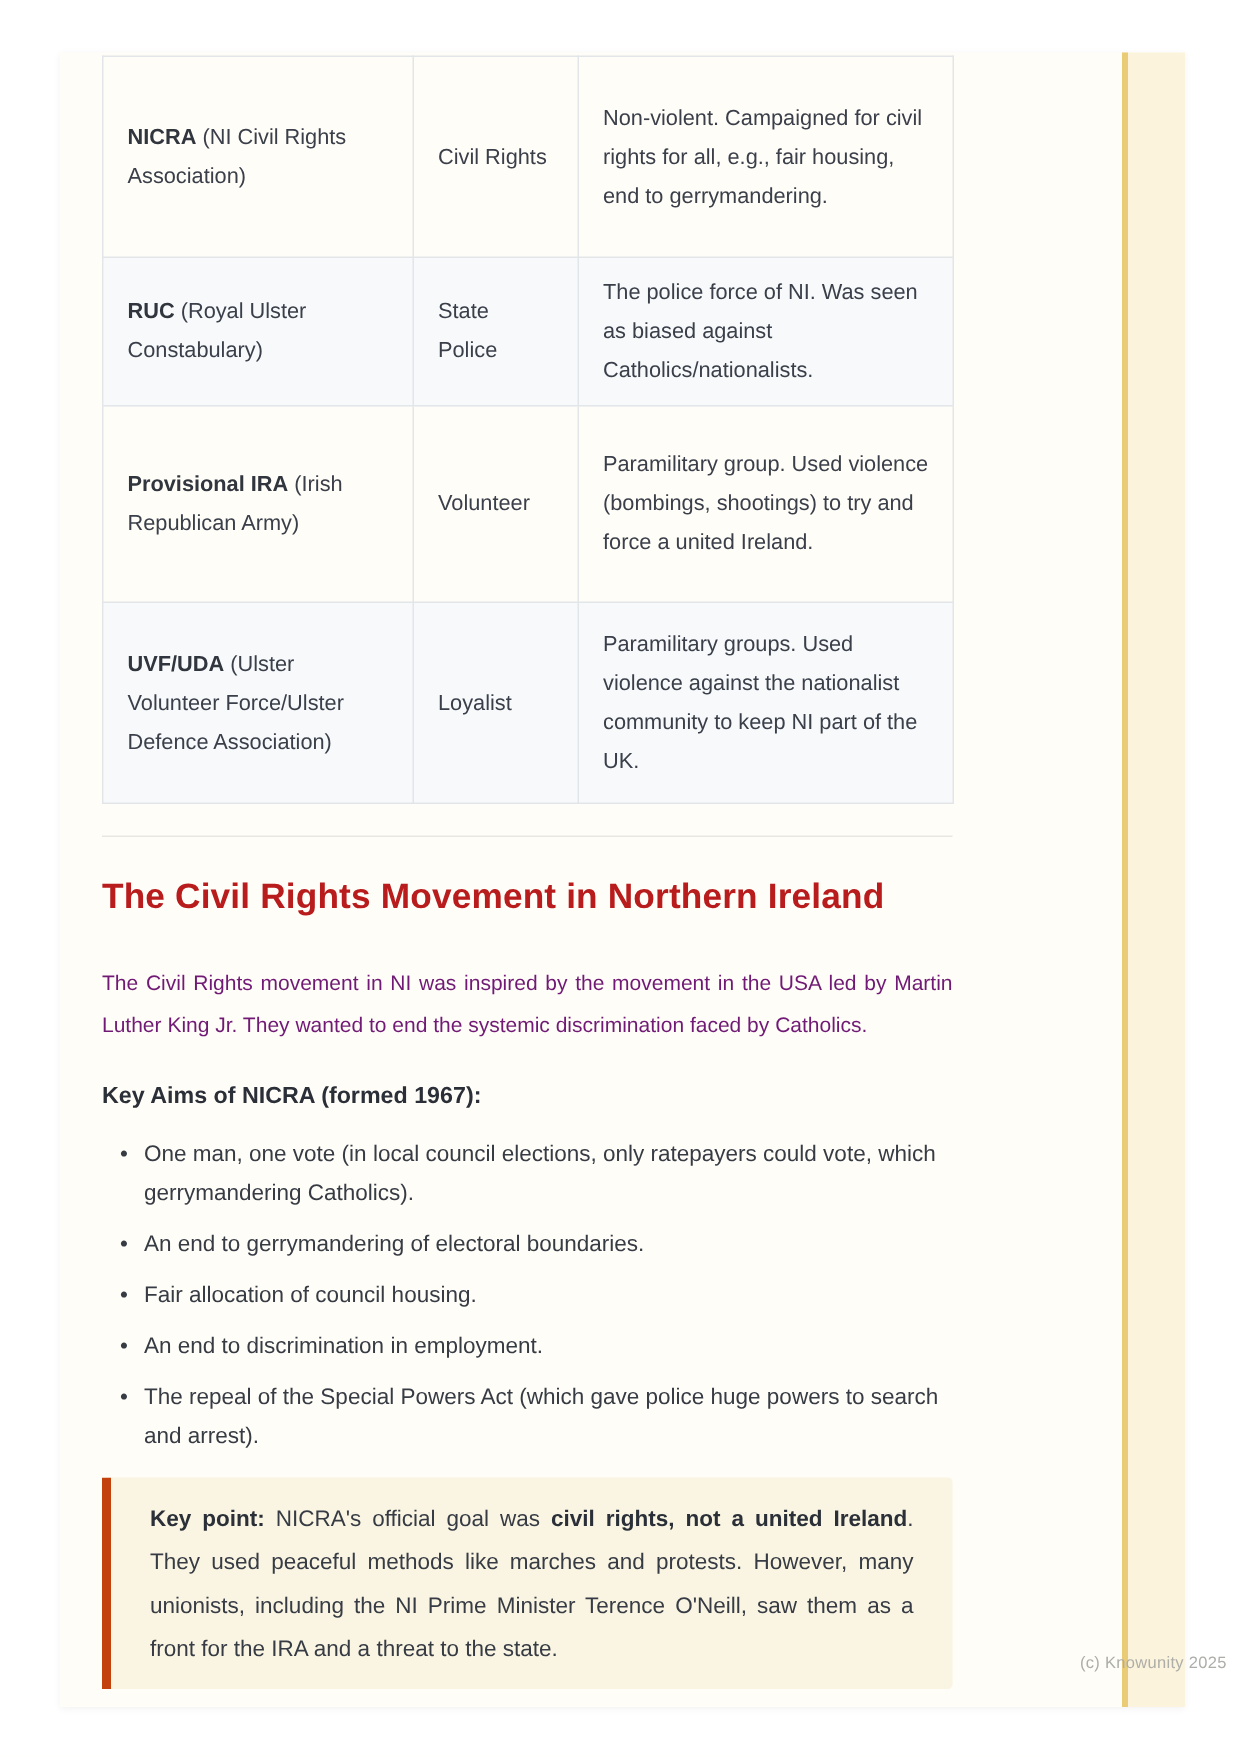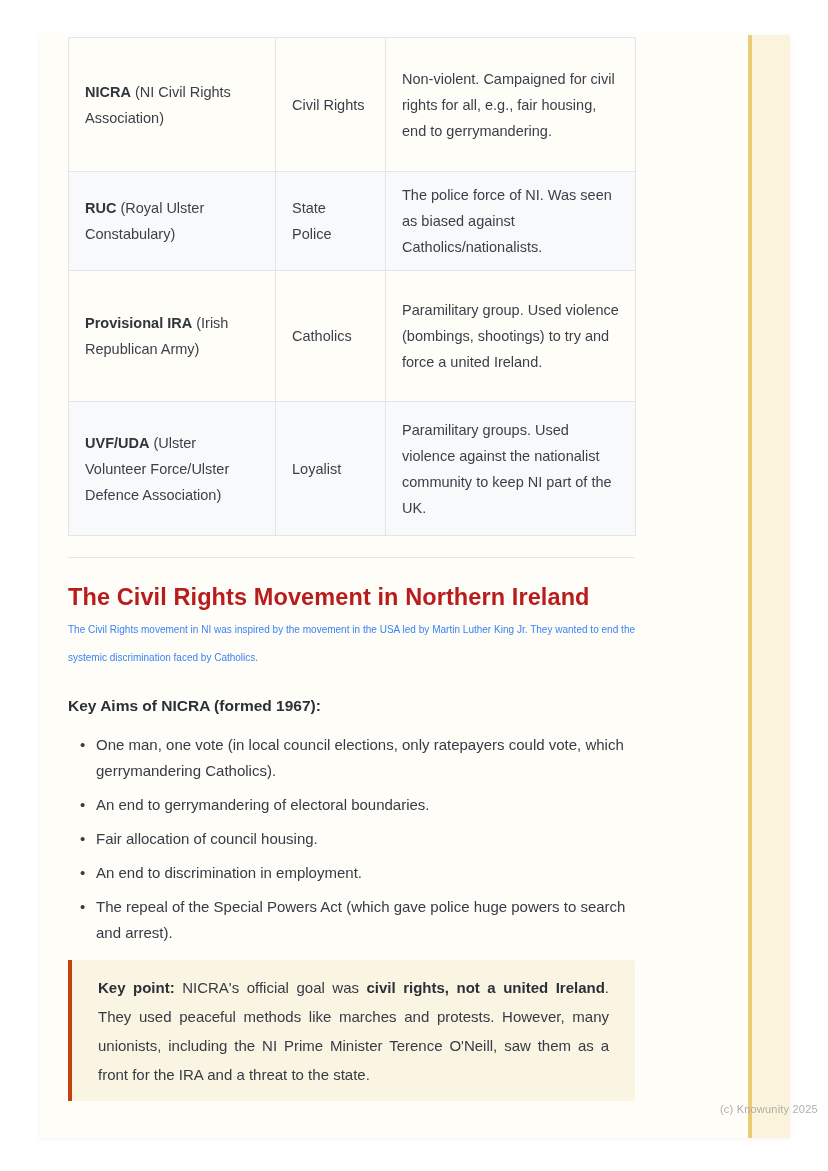--- a/index.html
+++ b/index.html
@@ -28,33 +28,33 @@
   table.orgs tr.h4 { height:134px; }
   table.orgs tr.striped { background:#F7F9FA; }
   table.orgs strong { font-weight:700; color:#30353E; }
 
   
   .divider { border:0; border-top:1px solid #E8E8E2; margin-top:21px; width:567px; }
 
   h2.section-heading { margin-top:24px; font-size:23.5px; line-height:30px;
                        font-weight:700; color:#b91c1c; letter-spacing:.1px; }
 
-  p.intro { margin-top:4px; font-size:10px; line-height:28px; color:#3b82f6;
+  p.intro { margin-top:29px; font-size:14px; line-height:28px; color:#701a75;
             text-align:justify; }
 
   h3.aims-heading { margin-top:24px; font-size:15.5px; line-height:20px;
                     font-weight:700; color:#2B3038; }
 
   ul.aims { list-style:none; margin-top:16px; }
   ul.aims li { display:flex; margin-bottom:8px; font-size:15px; line-height:26px;
                color:#363B44; }
   ul.aims .blt { width:16px; flex:0 0 16px; margin-left:12px; color:#363B44; }
 
   .key-box { position:relative; margin-top:14px; background:#FAF5E2;
-             border-left:4px solid #c2410c; border-radius:0 3px 3px 0;
+             border-left:6px solid #c2410c; border-radius:0 3px 3px 0;
              padding:13px 26px 12px 26px; }
   .key-box p { font-size:15px; line-height:29px; color:#363B44; text-align:justify; }
   .key-box strong { font-weight:700; color:#2B3038; }
 
   .watermark { position:absolute; left:720px; top:1103px; font-size:11px;
                color:#AEAEA9; letter-spacing:.2px; z-index:5; white-space:nowrap; }
 </style>
 </head>
 <body>
 
@@ -78,21 +78,21 @@
             <td>Civil Rights</td>
             <td>Non-violent. Campaigned for civil rights for all, e.g., fair housing, end to gerrymandering.</td>
           </tr>
           <tr class="h2 striped">
             <td><strong>RUC</strong><span> (Royal Ulster Constabulary)</span></td>
             <td>State Police</td>
             <td>The police force of NI. Was seen as biased against Catholics/nationalists.</td>
           </tr>
           <tr class="h3">
             <td><strong>Provisional IRA</strong><span> (Irish Republican Army)</span></td>
-            <td>Catholics</td>
+            <td>Volunteer</td>
             <td>Paramilitary group. Used violence (bombings, shootings) to try and force a united Ireland.</td>
           </tr>
           <tr class="h4 striped">
             <td><strong>UVF/UDA</strong><span> (Ulster Volunteer Force/Ulster Defence Association)</span></td>
             <td>Loyalist</td>
             <td>Paramilitary groups. Used violence against the nationalist community to keep NI part of the UK.</td>
           </tr>
         </tbody>
       </table>
 

